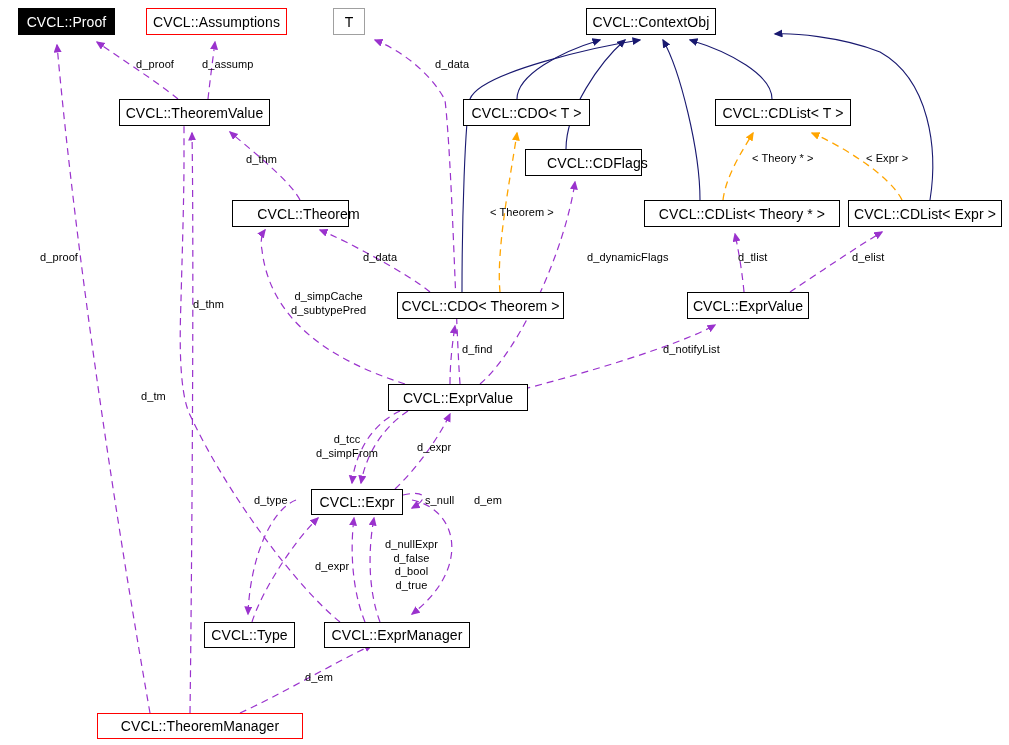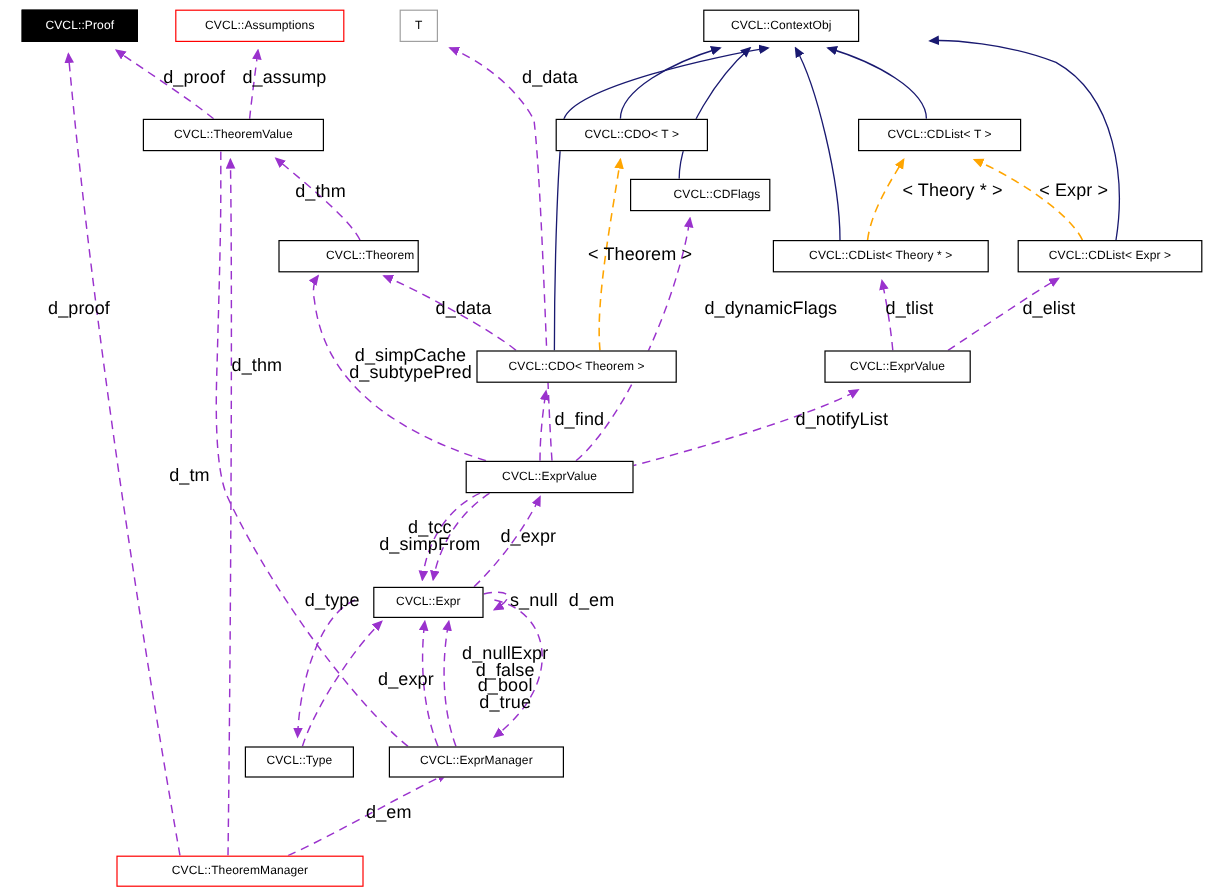--- a/index.html
+++ b/index.html
@@ -19,42 +19,42 @@
     left: 0; top: 0;
     width: 1009px;
     height: 745px;
   }
   .node-box {
     position: absolute;
     box-sizing: border-box;
     border: 1px solid #000000;
     background: #ffffff;
     color: #000000;
-    font-size: 10px;
+    font-size: 14px;
     line-height: 1;
     display: flex;
     align-items: center;
     justify-content: center;
     white-space: nowrap;
     letter-spacing: 0.1px;
   }
   .node-box.current {
     background: #000000;
     color: #ffffff;
     border-color: #000000;
   }
   .node-box.highlight {
     border-color: #ff0000;
   }
   .node-box.param {
     border-color: #a0a0a0;
   }
   .edge-label {
     position: absolute;
-    font-size: 15px;
+    font-size: 11px;
     color: #000000;
     white-space: pre;
     line-height: 13.5px;
     letter-spacing: 0.1px;
   }
   .edge-label.center { text-align: center; }
 </style>
 </head>
 <body>
 
@@ -118,21 +118,21 @@
 
   <div class="node-box current" style="left:18px;  top:8px;   width:97px;  height:27px;">CVCL::Proof</div>
   <div class="node-box highlight" style="left:146px; top:8px;   width:141px; height:27px;">CVCL::Assumptions</div>
   <div class="node-box param" style="left:333px; top:8px;   width:32px;  height:27px;">T</div>
   <div class="node-box" style="left:586px; top:8px;   width:130px; height:27px;">CVCL::ContextObj</div>
   <div class="node-box" style="left:119px; top:99px;  width:151px; height:27px;">CVCL::TheoremValue</div>
   <div class="node-box" style="left:463px; top:99px;  width:127px; height:27px;">CVCL::CDO&lt; T &gt;</div>
   <div class="node-box" style="left:715px; top:99px;  width:136px; height:27px;">CVCL::CDList&lt; T &gt;</div>
   <div class="node-box" style="left:525px; top:149px; width:117px; height:27px;padding-left:28px;">CVCL::CDFlags</div>
   <div class="node-box" style="left:232px; top:200px; width:117px; height:27px;padding-left:36px;">CVCL::Theorem</div>
-  <div class="node-box" style="left:644px; top:200px; width:180px; height:27px;">CVCL::CDList&lt; Theory * &gt;</div>
+  <div class="node-box" style="left:644px; top:200px; width:196px; height:27px;">CVCL::CDList&lt; Theory * &gt;</div>
   <div class="node-box" style="left:848px; top:200px; width:154px; height:27px;">CVCL::CDList&lt; Expr &gt;</div>
   <div class="node-box" style="left:397px; top:292px; width:167px; height:27px;">CVCL::CDO&lt; Theorem &gt;</div>
   <div class="node-box" style="left:687px; top:292px; width:122px; height:27px;">CVCL::ExprValue</div>
   <div class="node-box" style="left:388px; top:384px; width:140px; height:27px;">CVCL::ExprValue</div>
   <div class="node-box" style="left:311px; top:489px; width:92px;  height:26px;">CVCL::Expr</div>
   <div class="node-box" style="left:204px; top:622px; width:91px;  height:26px;">CVCL::Type</div>
   <div class="node-box" style="left:324px; top:622px; width:146px; height:26px;">CVCL::ExprManager</div>
   <div class="node-box highlight" style="left:97px;  top:713px; width:206px; height:26px;">CVCL::TheoremManager</div>
 
   <div class="edge-label" style="left:136px; top:58px;">d_proof</div>

